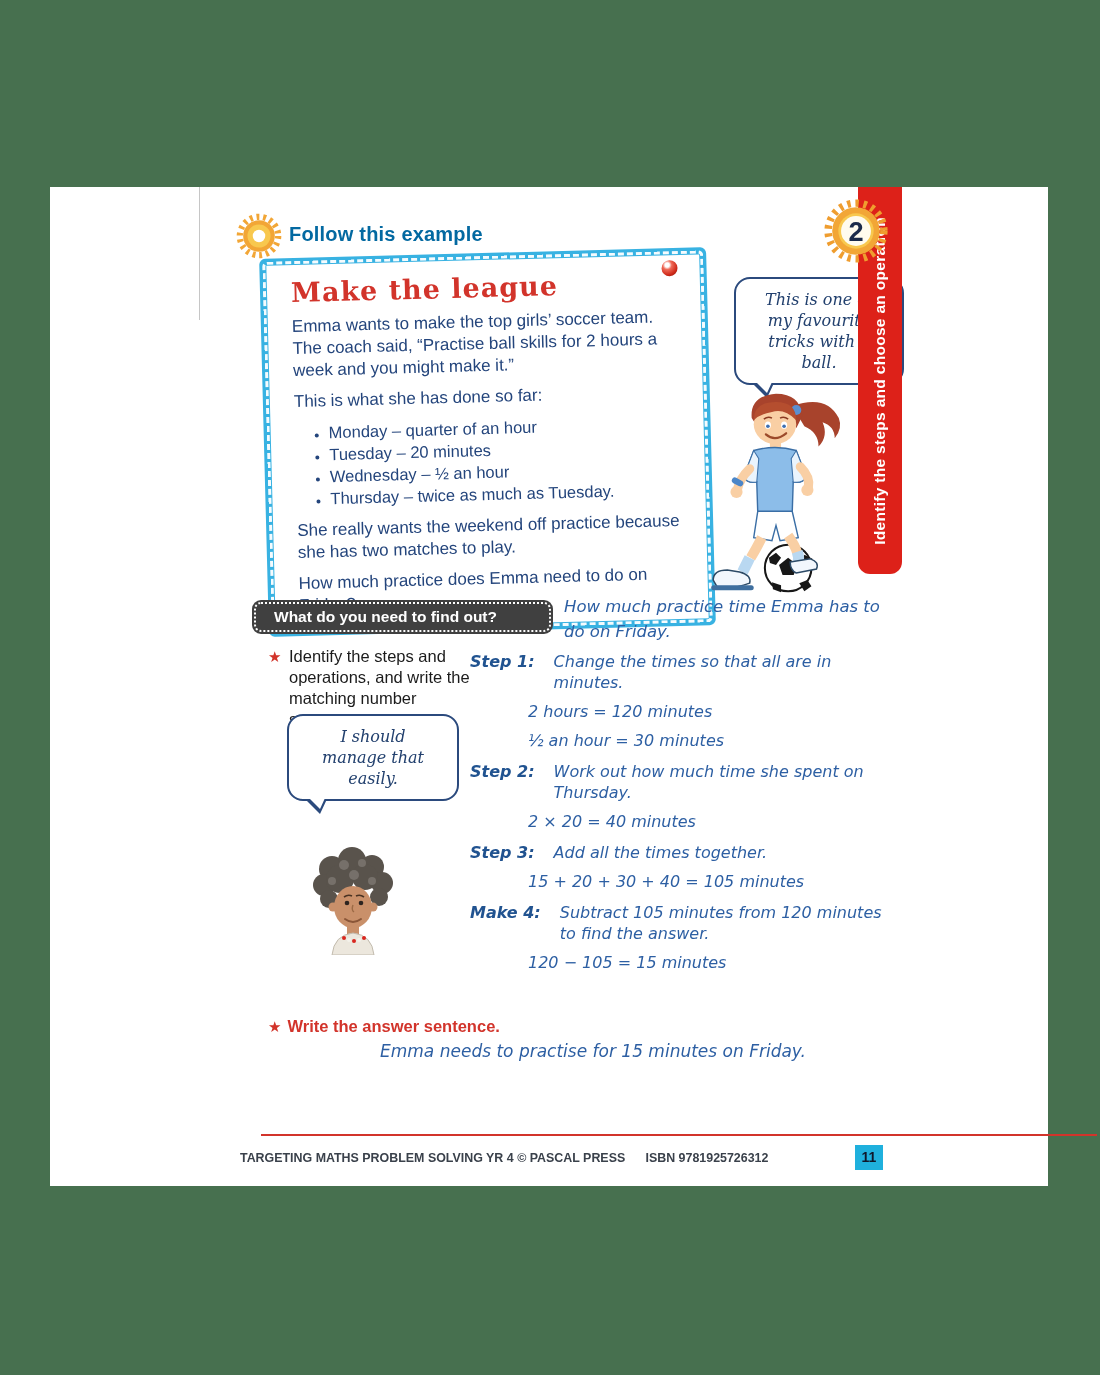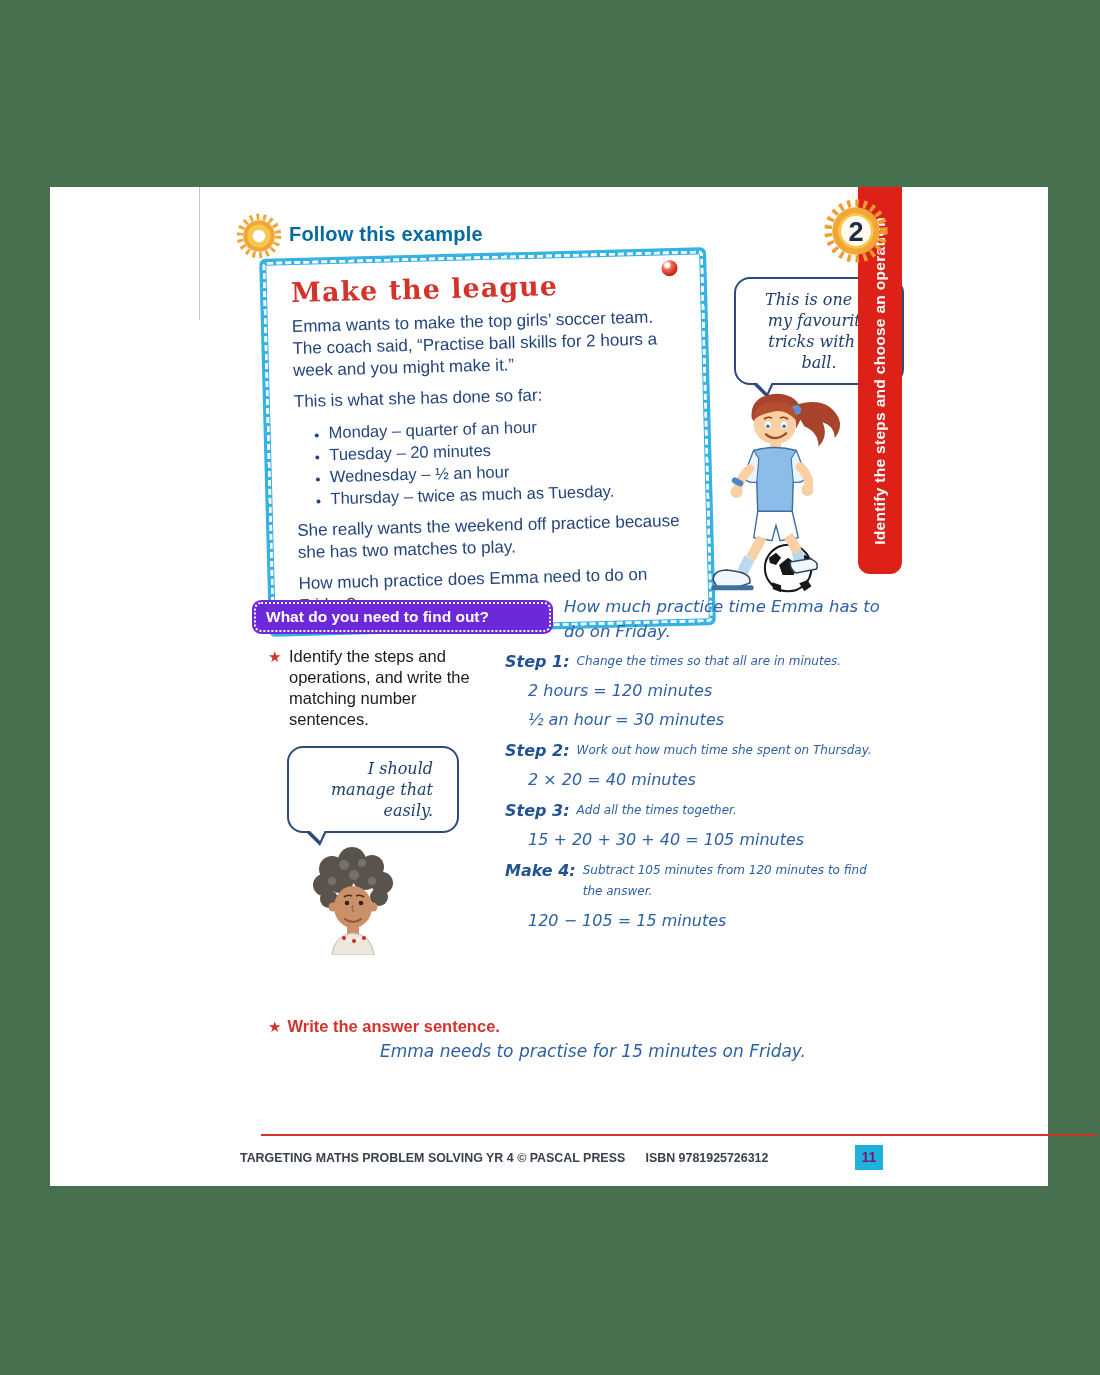--- a/index.html
+++ b/index.html
@@ -31,69 +31,69 @@
 
   
   .bubble{position:absolute;background:#fff;border:2.5px solid #2b4a7d;border-radius:16px;
     padding:10px 24px;text-align:center;font-family:"DejaVu Serif",serif;font-style:italic;
     font-size:16px;line-height:21px;color:#22406e;}
   .bubble::before{content:"";position:absolute;bottom:-15px;left:16px;width:0;height:0;
     border:solid transparent;border-width:15px 7px 0 15px;border-top-color:#2b4a7d;}
   .bubble::after{content:"";position:absolute;bottom:-10px;left:20px;width:0;height:0;
     border:solid transparent;border-width:11px 5px 0 11px;border-top-color:#ffffff;}
   .bubble-girl{left:684px;top:90px;width:118px;}
-  .bubble-kid{left:237px;top:559px;width:120px;text-align:right;}
+  .bubble-kid{left:237px;top:527px;width:120px;}
 
   
   .girl-ill{position:absolute;left:645px;top:196px;}
   .kid-ill{position:absolute;left:252px;top:656px;}
 
   
   .sidebar{position:absolute;left:808px;top:0;width:44px;height:387px;background:#dd2119;
     border-radius:0 0 12px 12px;display:flex;align-items:center;justify-content:center;}
   .sidebar span{writing-mode:vertical-rl;transform:rotate(180deg);color:#fff;font-weight:bold;
     font-size:15.5px;letter-spacing:0.3px;white-space:nowrap;}
   .sun2{position:absolute;left:772px;top:10px;width:68px;height:68px;z-index:3;}
   .sun2 text{font-family:"Liberation Sans",sans-serif;font-weight:bold;}
 
   
-  .findout-btn{position:absolute;left:202px;top:413px;width:301px;height:34px;background:#6d28d9;
+  .findout-btn{position:absolute;left:202px;top:413px;width:301px;height:34px;background:#404040;
     border-radius:9px;color:#fff;font-weight:bold;font-size:15.5px;line-height:34px;
-    padding-left:14px;box-sizing:border-box;}
+    padding-left:22px;box-sizing:border-box;}
   .findout-btn::before{content:"";position:absolute;inset:2px;border:2px dotted #fff;border-radius:7px;}
   .hw{font-family:"DejaVu Sans",sans-serif;font-style:italic;color:#2d5fa3;}
   .findout-ans{position:absolute;left:514px;top:407px;width:320px;font-size:16.5px;line-height:25px;}
 
   
   .star{color:#d2342b;font-style:normal;}
   .task-note{position:absolute;left:218px;top:459px;width:205px;font-size:16.5px;line-height:21px;
     color:#1b1b1b;padding-left:21px;}
   .task-note .star{position:absolute;left:0;top:0;font-size:15px;}
 
   
   .steps{position:absolute;left:420px;top:454px;width:412px;}
   .step{display:flex;gap:7px;margin-top:10px;}
   .step-label{font-family:"DejaVu Sans",sans-serif;font-style:italic;font-weight:bold;
-    color:#215390;font-size:16px;line-height:21px;min-width:51px;margin-left:35px;}
-  .step-text{font-size:12px;line-height:21px;flex:1;}
+    color:#215390;font-size:16px;line-height:21px;min-width:51px;}
+  .step-text{font-size:16px;line-height:21px;flex:1;margin-left:12px;}
   .work{margin:8px 0 8px 58px;font-size:16px;line-height:21px;}
 
   
   .answer-head{position:absolute;left:218px;top:830px;font-size:16.5px;font-weight:bold;color:#d2342b;}
   .answer-head .star{font-weight:normal;font-size:15px;margin-right:6px;}
   .answer-sentence{position:absolute;left:330px;top:854px;font-size:17px;}
 
   
   .footer-line{position:absolute;left:211px;top:947px;width:836px;height:2px;background:#d2342b;}
   .footer-text{position:absolute;left:0;top:963px;width:909px;text-align:center;
     font-size:13.5px;font-weight:bold;color:#3a414b;}
   .footer-text .inner{display:inline-block;transform:scaleX(0.92);}
   .footer-text .isbn{margin-left:22px;}
   .page-badge{position:absolute;left:805px;top:958px;width:28px;height:25px;background:#1fb0dd;
-    color:#701a75;font-weight:bold;font-size:14px;text-align:center;line-height:25px;}
+    color:#0f172a;font-weight:bold;font-size:14px;text-align:center;line-height:25px;}
 </style>
 </head>
 <body>
 
 <div class="canvas">
   <div class="page">
 
     <div class="margin-line"></div>
 
     <svg class="sun1" viewBox="0 0 100 100">

